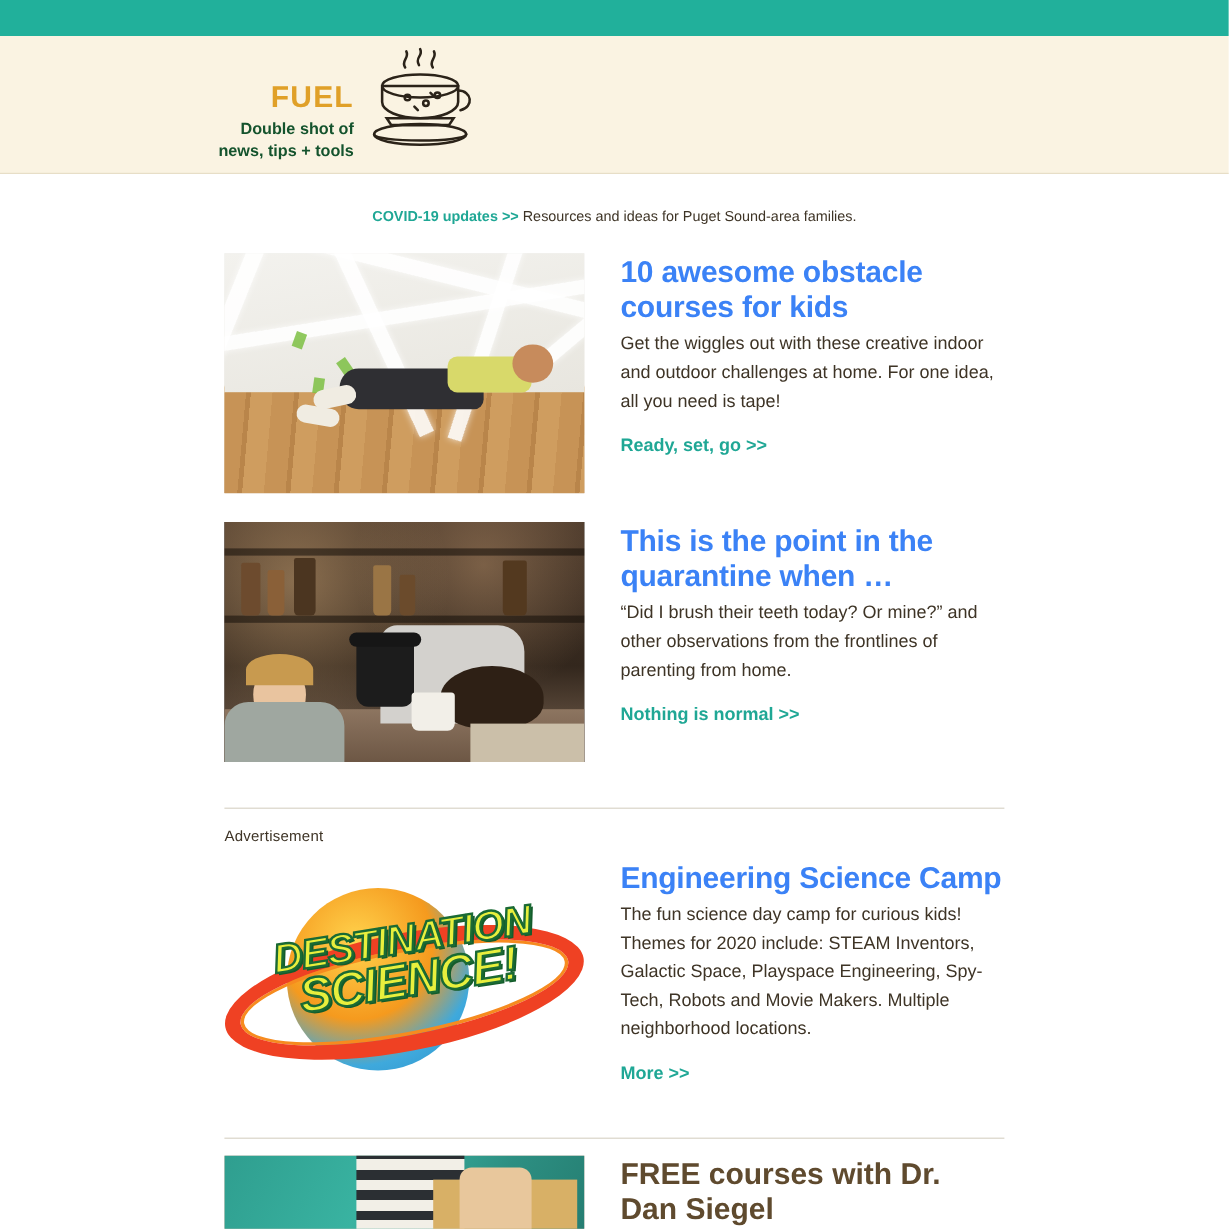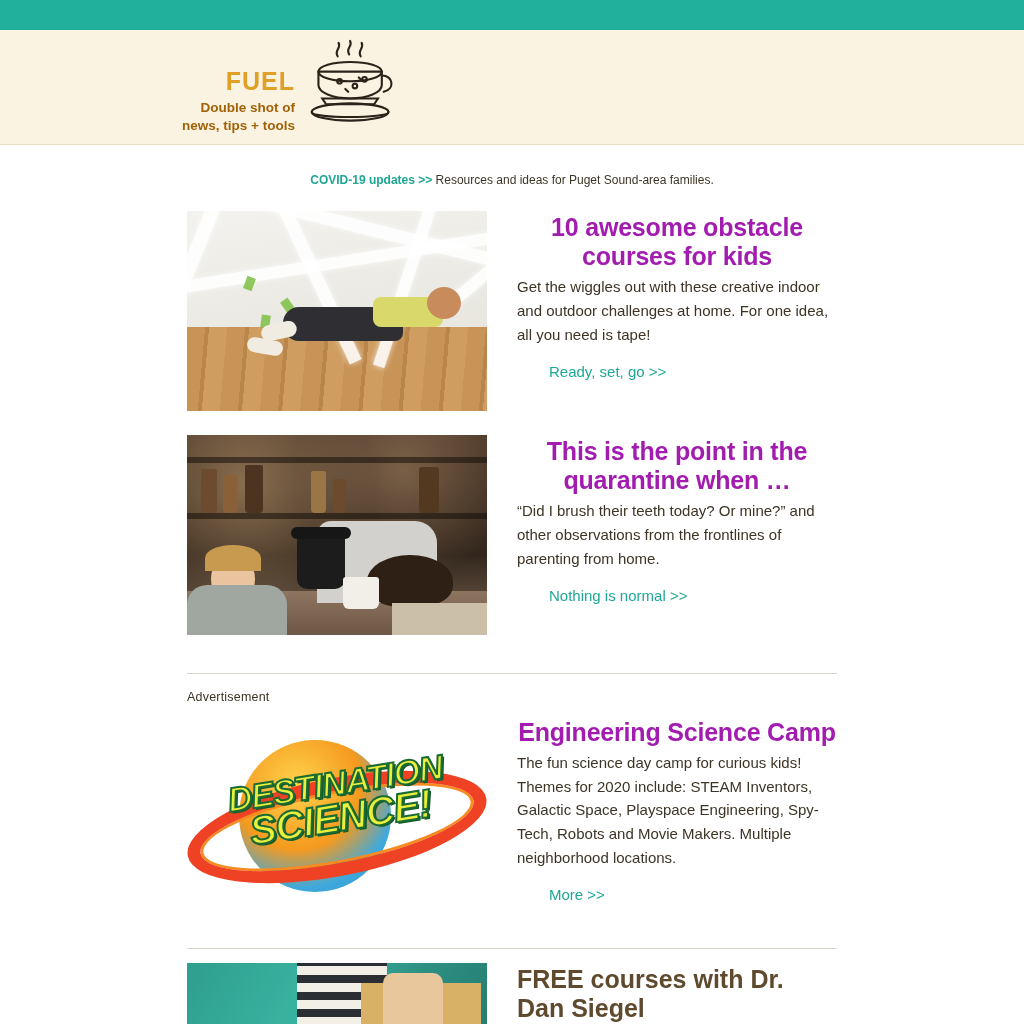--- a/index.html
+++ b/index.html
@@ -63,21 +63,21 @@
   }
   .fuel-text { text-align: right; }
   .fuel-title {
     color: #e0a028;
     font-size: 25px;
     font-weight: bold;
     letter-spacing: 1px;
     line-height: 1.1;
   }
   .fuel-sub {
-    color: #a16207;
+    color: #14532d;
     font-size: 13.5px;
     font-weight: bold;
     line-height: 1.35;
     margin-top: 3px;
   }
   .cup-wrap { width: 96px; height: 96px; }
 
   
   .content {
     width: 1024px;
@@ -114,40 +114,38 @@
     flex: 0 0 300px;
     overflow: hidden;
     position: relative;
     background: #d8d2c6;
   }
   .row-text { flex: 1 1 auto; padding-top: 2px;}
   .row-title {
     font-family: "Liberation Sans", sans-serif;
     font-size: 25px;
     line-height: 1.17;
-    color: #a21caf;
+    color: #3b82f6;
     font-weight: bold;
     margin: 0 0 4px 0;
     letter-spacing: -0.2px;
-    text-align: center;
   }
   .row-body {
     font-size: 15px;
     line-height: 1.58;
     color: #3e3426;
     margin: 0;
   }
   .row-link {
     display: inline-block;
     margin-top: 17px;
     color: #1fa795;
     font-size: 15px;
-    font-weight: normal;
+    font-weight: bold;
     text-decoration: none;
-    margin-left: 32px;
   }
 
   .divider {
     border: 0;
     border-top: 1px solid #d9d4c8;
     margin: 14px 0 0 0;
   }
 
   .ad-label {
     font-size: 12.5px;

